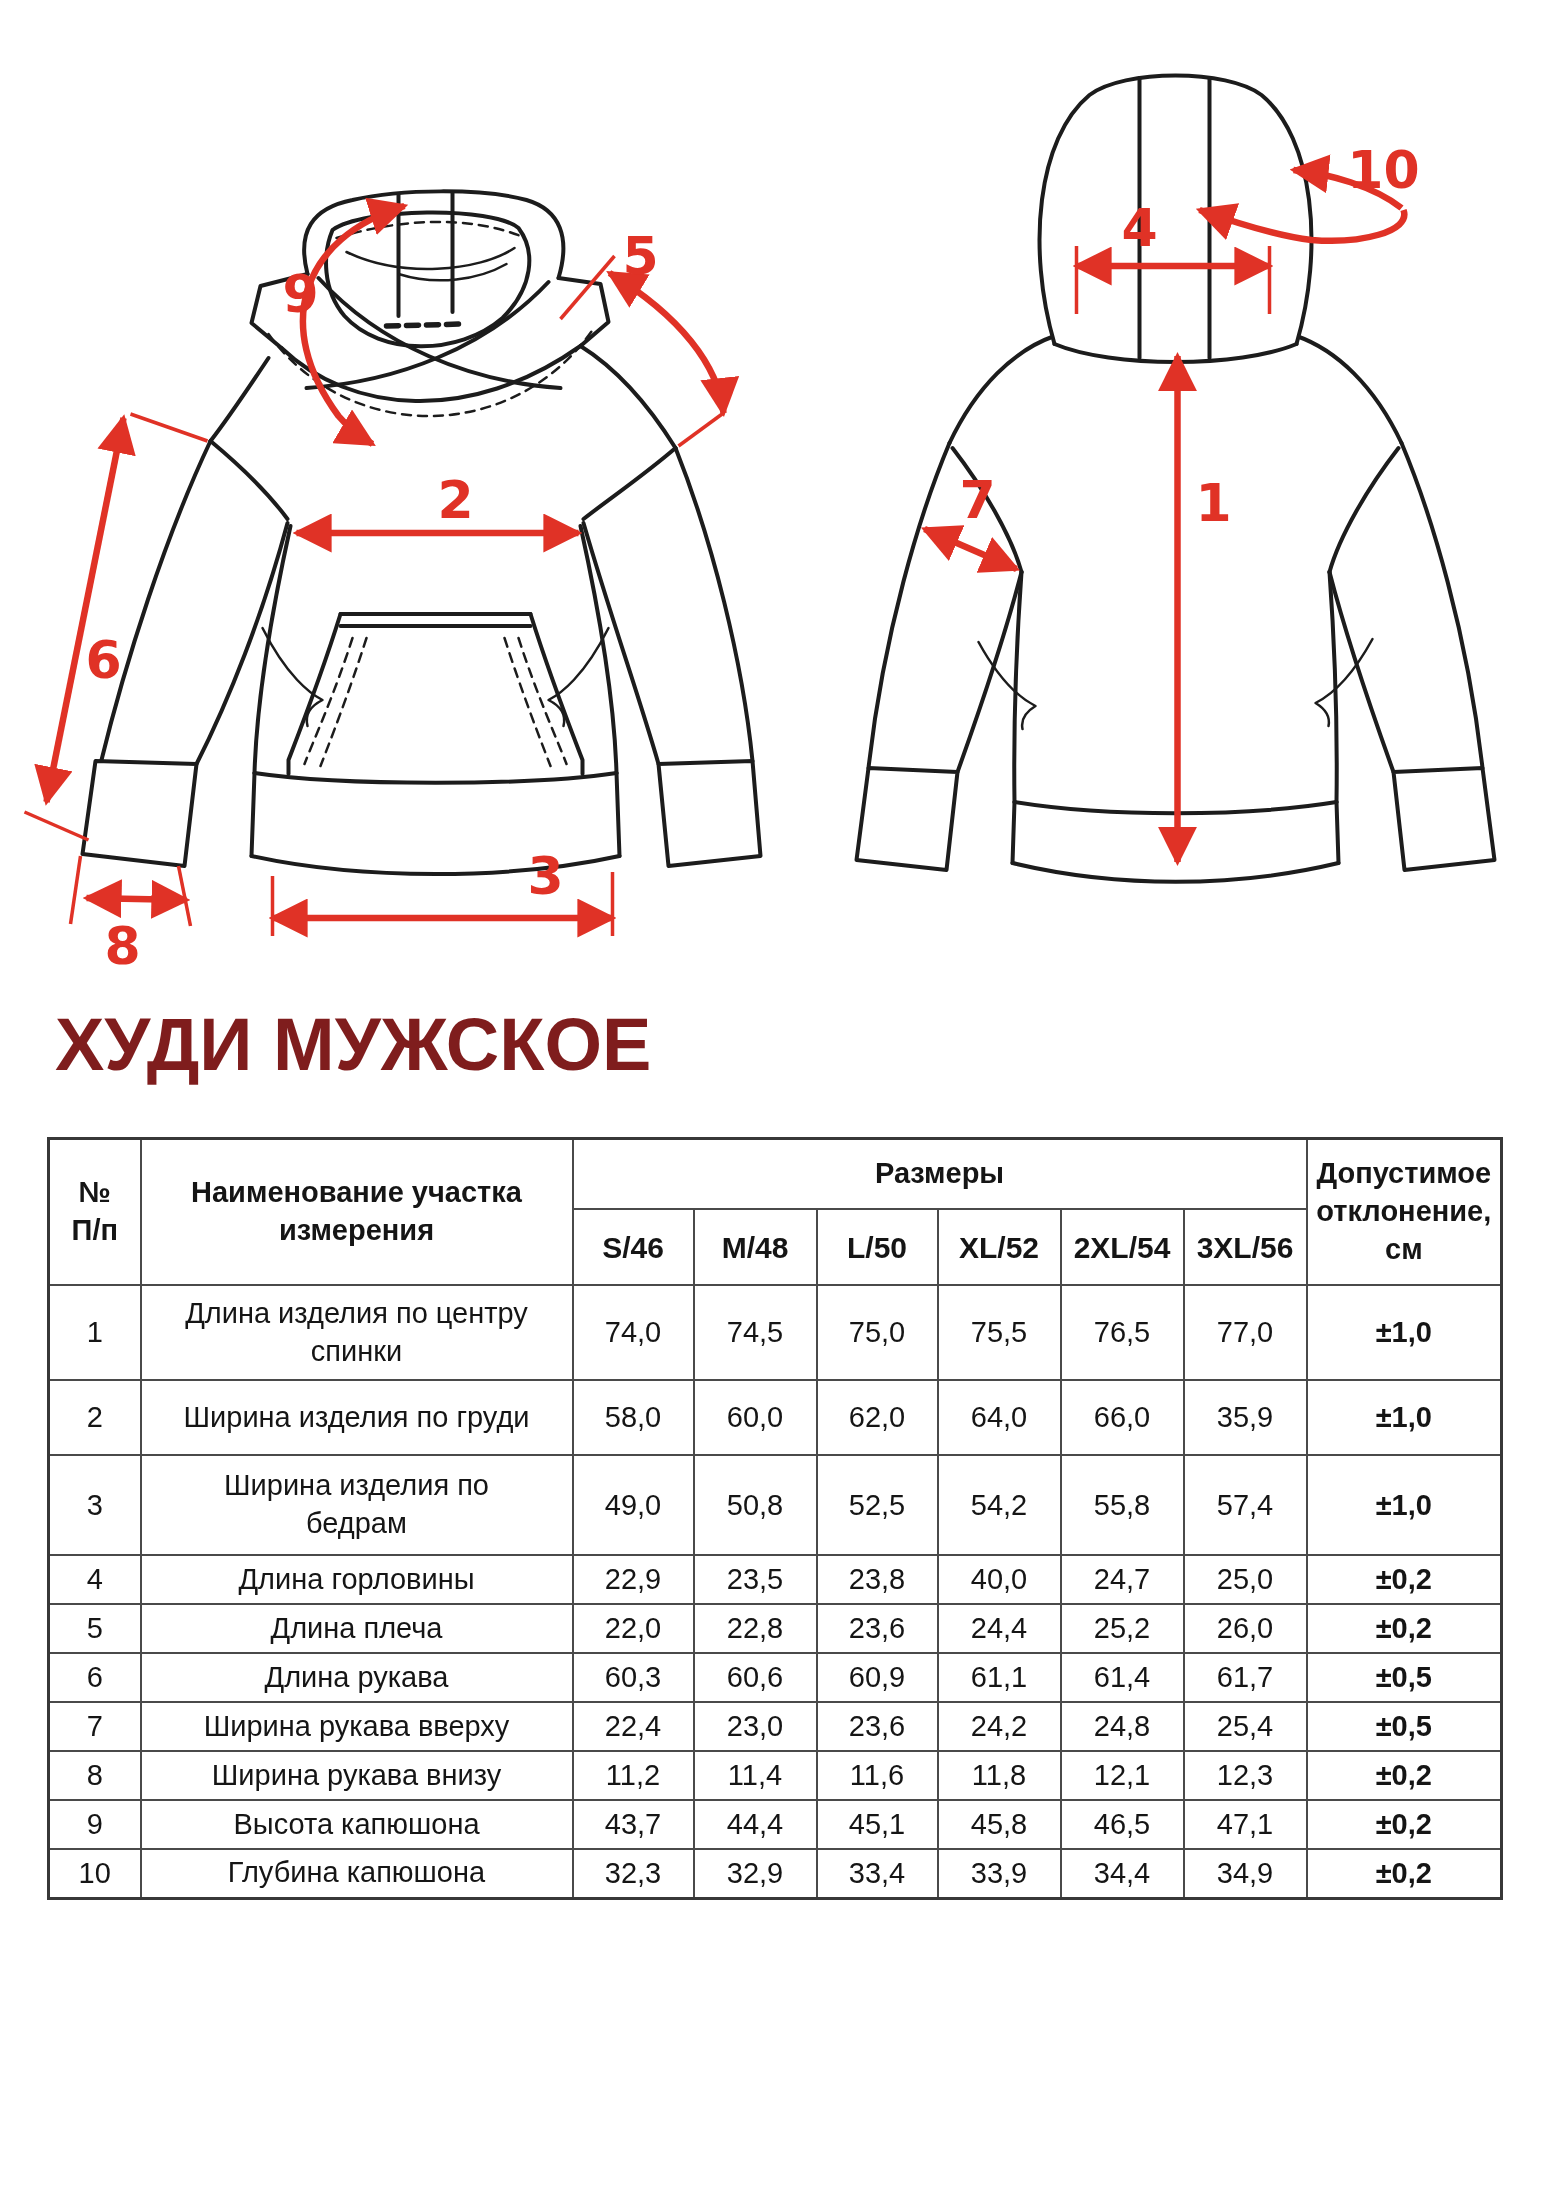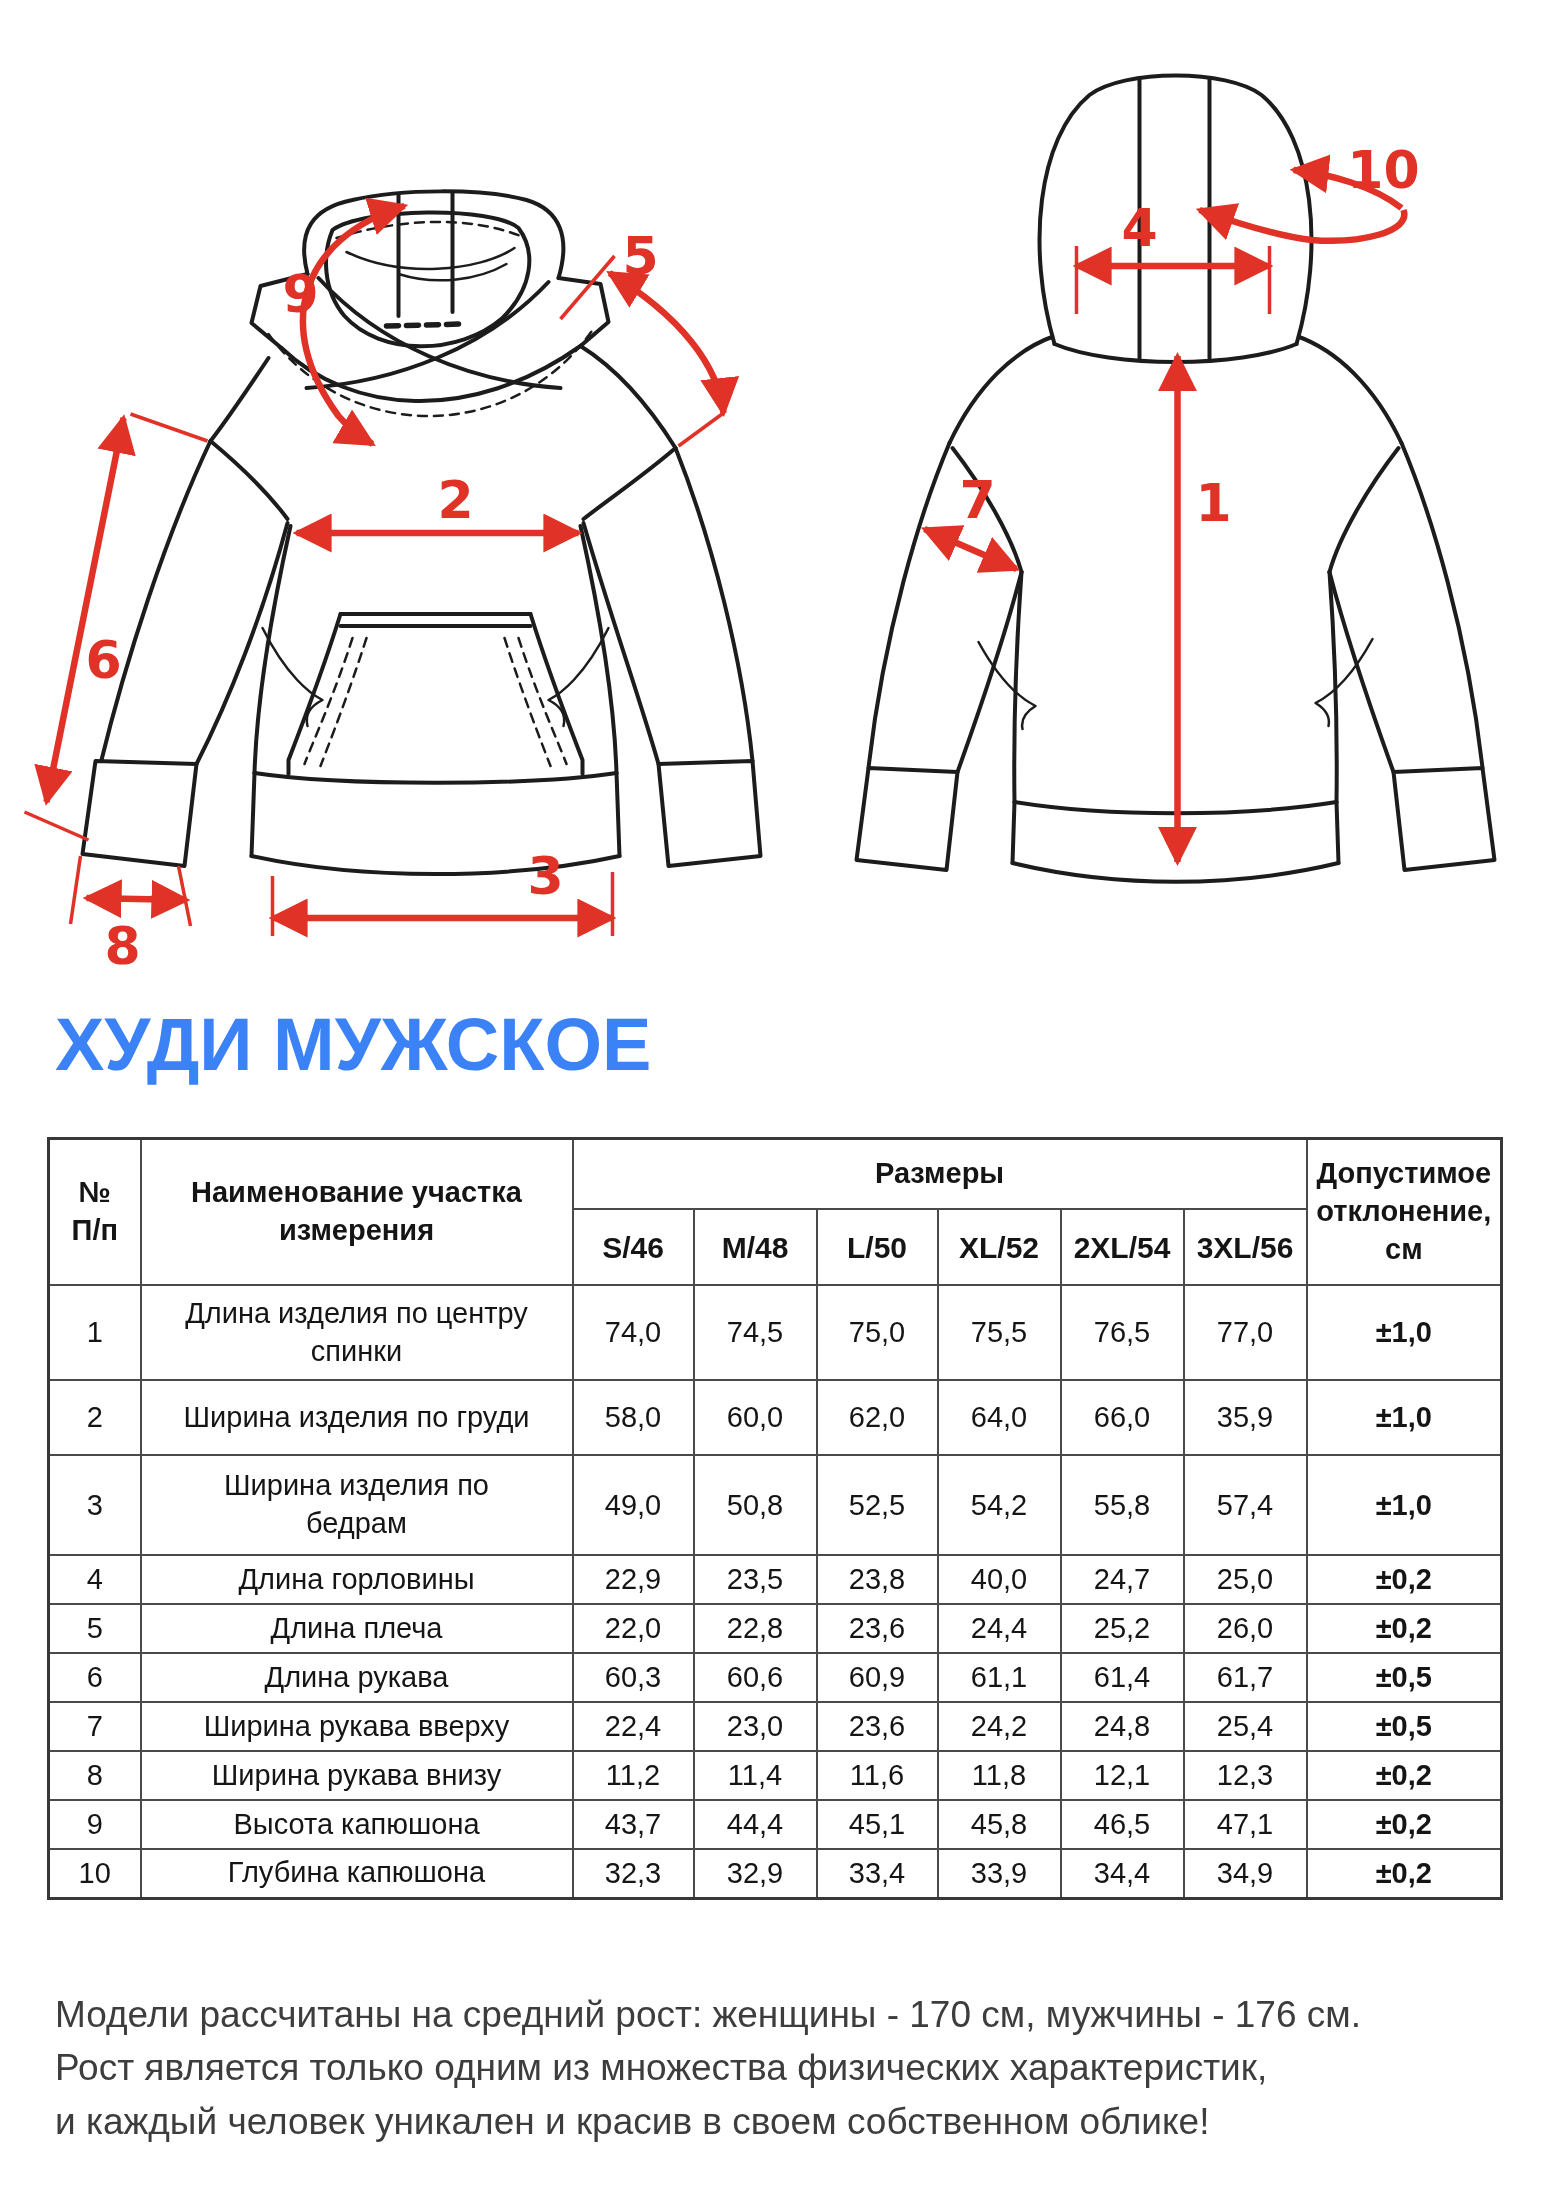--- a/index.html
+++ b/index.html
@@ -12,21 +12,21 @@
   .ink path{stroke:#1c1c1c;fill:none;stroke-width:4;stroke-linecap:round;stroke-linejoin:round;}
   .ink path.fillw{fill:#ffffff;}
   .ink path.thin{stroke-width:2.5;}
   .ink path.dash{stroke-width:2.5;stroke-dasharray:9 7;}
   .ink path.dashthick{stroke-width:5.5;stroke-dasharray:12 8;}
   .red path{stroke:#e03226;fill:none;stroke-width:6.5;stroke-linecap:butt;stroke-linejoin:round;}
   .red path.thin{stroke-width:3.5;}
   .rlabel text{fill:#e03226;font-family:"DejaVu Sans",sans-serif;font-weight:bold;
                font-size:52px;text-anchor:middle;}
 
-  .title{margin:26px 0 0 55px;font-size:74px;font-weight:bold;color:#3b82f6;letter-spacing:0;}
+  .title{margin:26px 0 0 55px;font-size:74px;font-weight:bold;color:#7f1d1d;letter-spacing:0;}
 
   table.size-table{border-collapse:collapse;table-layout:fixed;margin:50px 0 0 47px;width:1453px;
                    font-size:29px;color:#151515;}
   table.size-table{border:3px solid #383838;}
   table.size-table th,table.size-table td{border:2px solid #4a4a4a;padding:2px 6px;text-align:center;vertical-align:middle;}
   table.size-table thead th{font-weight:bold;line-height:1.3;}
   th.sizes-group{border-bottom:4px solid #8f8f8f;height:64px;}
   tr.size-row th{height:70px;font-size:30px;border-radius:18px;}
   th.tol-head{line-height:1.45;margin-top:24px;}
   td.name{text-align:left;padding-left:10px;white-space:pre-line;line-height:1.3;}
@@ -334,19 +334,14 @@
         <td>32,9</td>
         <td>33,4</td>
         <td>33,9</td>
         <td>34,4</td>
         <td>34,9</td>
         <td class="tol">±0,2</td>
       </tr>
     </tbody>
   </table>
 
-  <div class="notes">
-    <div>Модели рассчитаны на средний рост: женщины - 170 см, мужчины - 176 см.</div>
-    <div>Рост является только одним из множества физических характеристик,</div>
-    <div>и каждый человек уникален и красив в своем собственном облике!</div>
-  </div>
 
 </div>
 
 </body></html>

